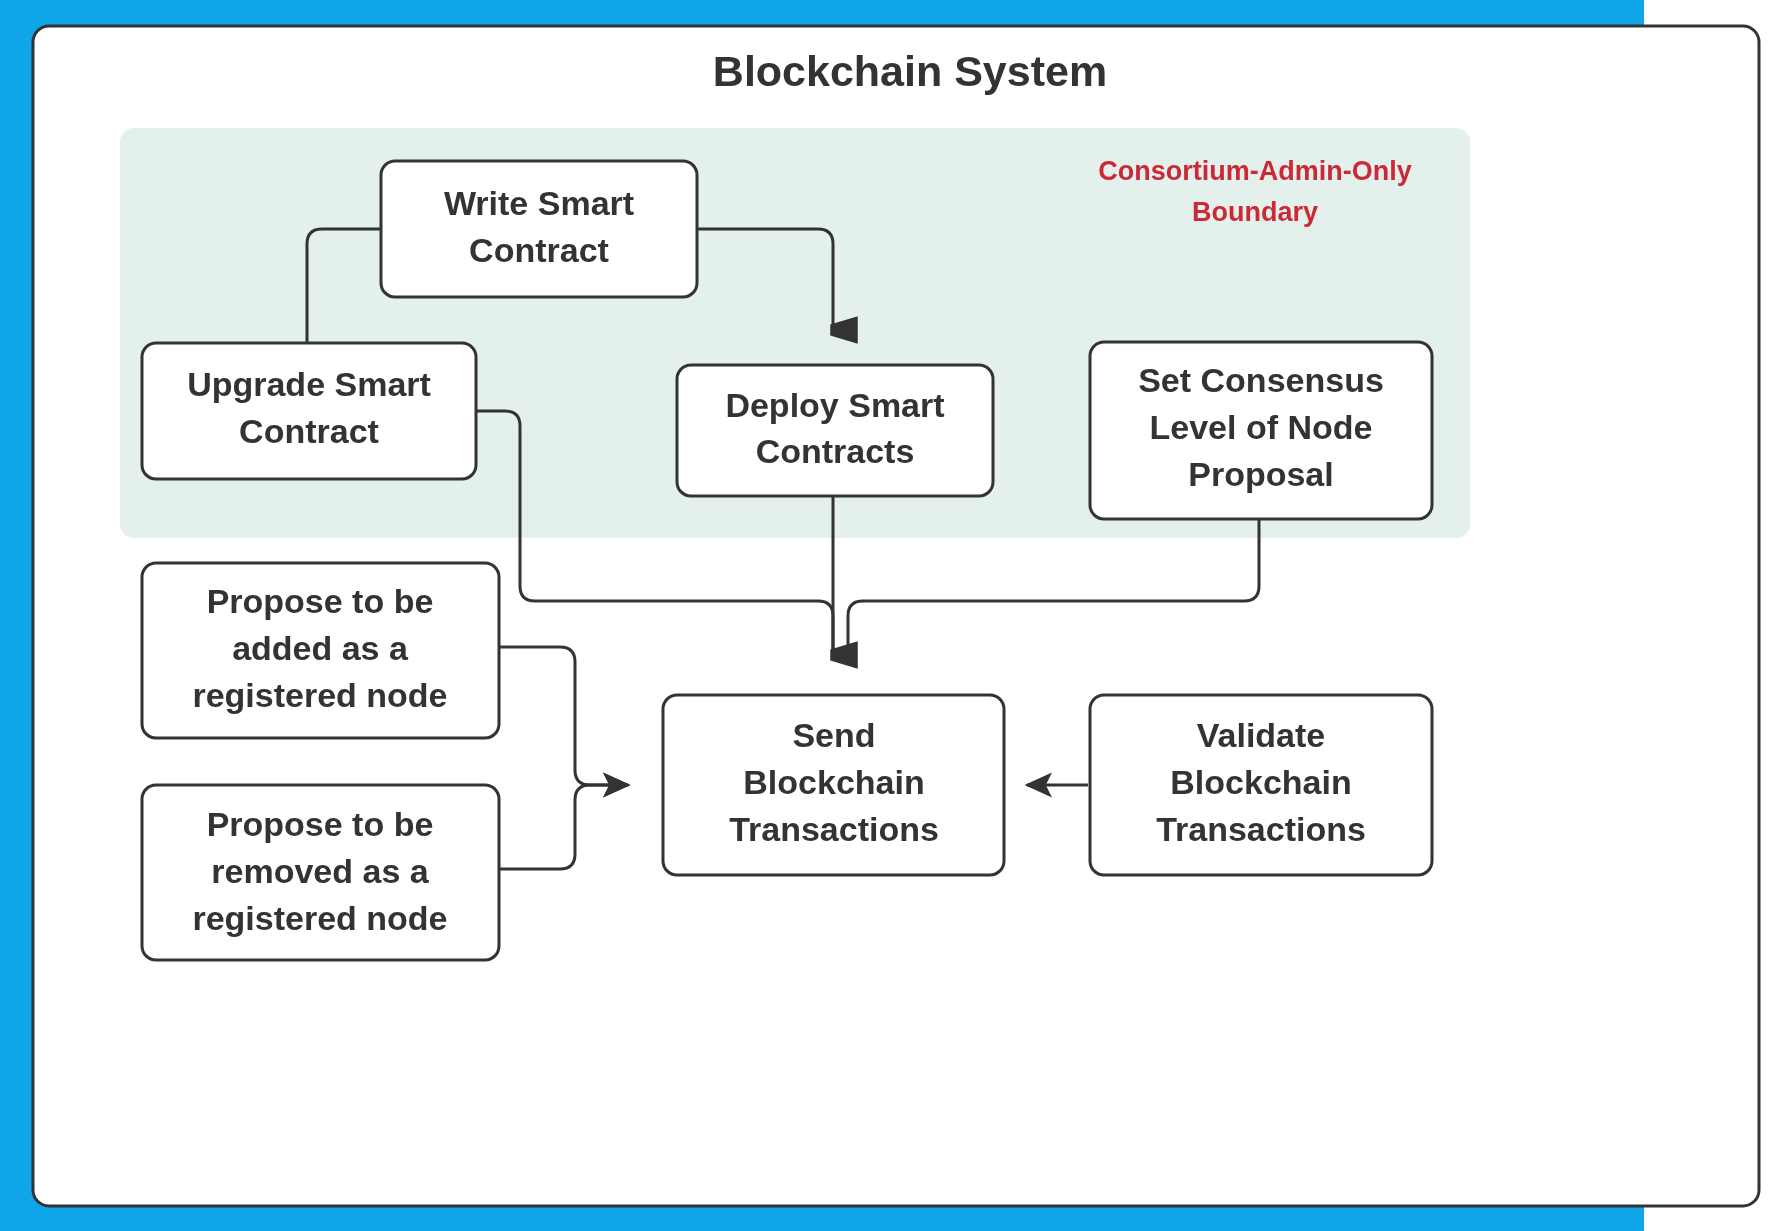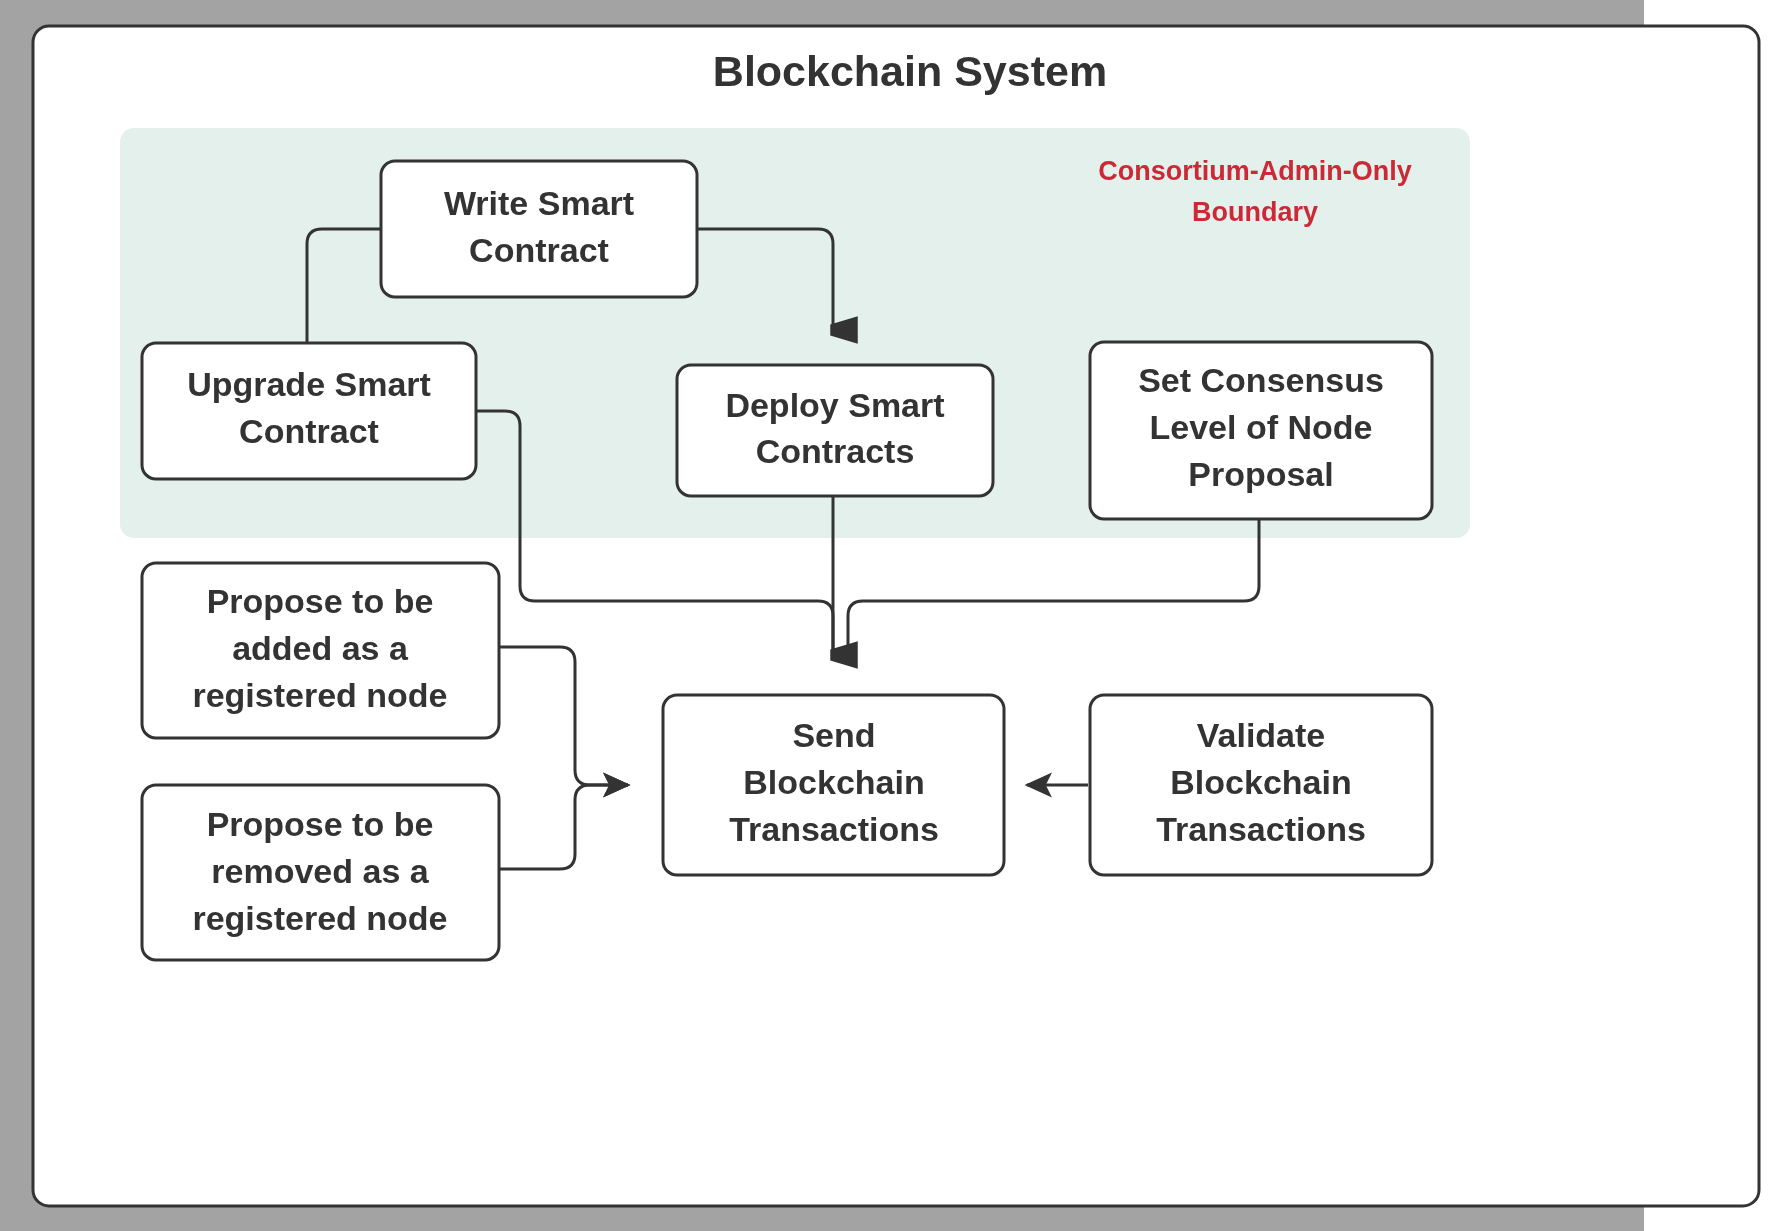--- a/index.html
+++ b/index.html
@@ -10,21 +10,21 @@
   body {
     width: 1792px;
     height: 1231px;
     font-family: "Liberation Sans", sans-serif;
     overflow: hidden;
   }
   #stage {
     position: relative;
     width: 1644px;
     height: 1231px;
-    background: #a3a3a3;
+    background: #0ea5e9;
   }
   #diagram-svg {
     position: absolute;
     left: 0;
     top: 0;
     width: 1792px;
     height: 1231px;
     display: block;
   }
   .node-label {

